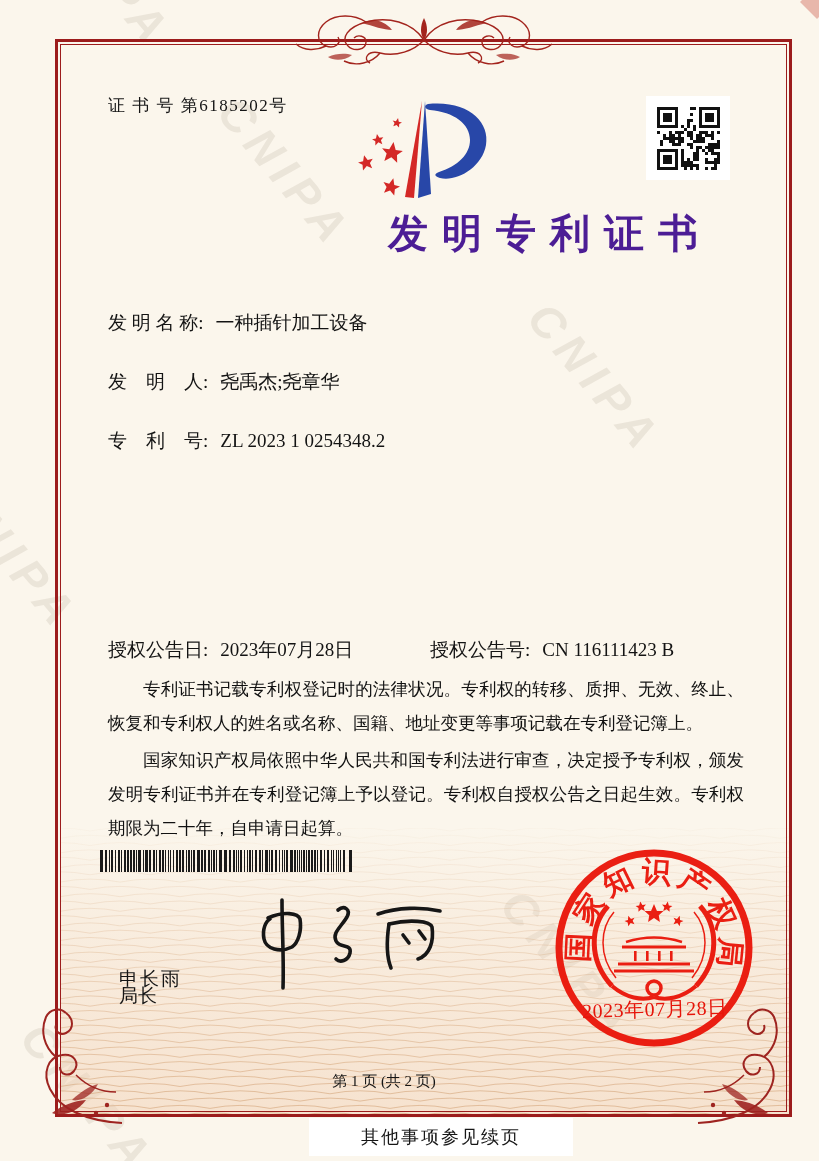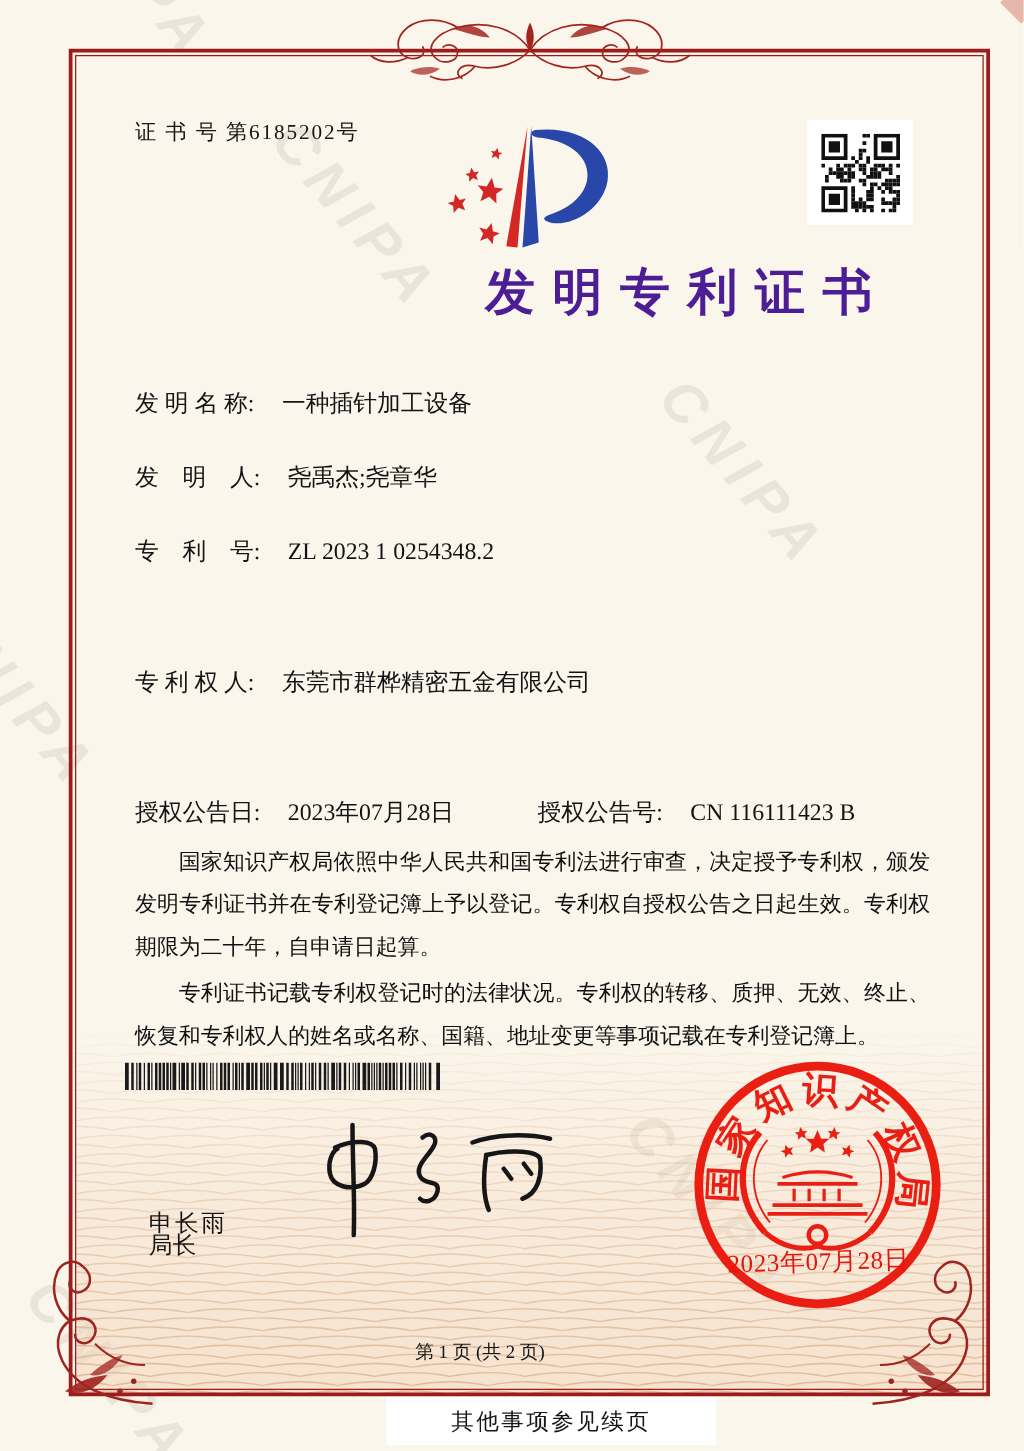--- a/index.html
+++ b/index.html
@@ -22,21 +22,21 @@
   .cert-no{position:absolute;left:108px;top:94px;font-size:17px;letter-spacing:1.5px;}
   .logo{position:absolute;left:338px;top:88px;}
   .qr-box{position:absolute;left:646px;top:96px;width:84px;height:84px;background:#ffffff;
       display:flex;align-items:center;justify-content:center;}
   .title{position:absolute;left:55px;top:206px;width:643px;text-align:right;font-size:40px;
       font-weight:600;color:#4c1d95;}
   .title span{letter-spacing:14px;margin-right:-14px;}
   
   .frow{position:absolute;left:108px;font-size:19px;white-space:nowrap;}
   .flabel{color:#141414;}
-  .fvalue{margin-left:22px;color:#131313;}
+  .fvalue{margin-left:12px;color:#131313;}
   .frow.grant{left:430px;}
   
   .paras{position:absolute;left:108px;top:672px;width:636px;font-size:17.5px;line-height:34px;
       color:#111;text-align:justify;}
   .paras p{margin:0 0 3px 0;text-indent:2em;}
   
   .barcode{position:absolute;left:100px;top:850px;}
   .barcode rect{fill:#1a1a1a;}
   
   .officer-title{position:absolute;left:119px;top:983px;font-size:19px;font-weight:500;
@@ -304,33 +304,30 @@
 
   <div class="frow" style="top:310px">
     <span class="flabel">发 明 名 称:</span><span class="fvalue">一种插针加工设备</span>
   </div>
   <div class="frow" style="top:369px">
     <span class="flabel">发　明　人:</span><span class="fvalue">尧禹杰;尧章华</span>
   </div>
   <div class="frow" style="top:428px">
     <span class="flabel">专　利　号:</span><span class="fvalue">ZL 2023 1 0254348.2</span>
   </div>
-  <div class="frow" style="top:533px">
-    <span class="flabel">专 利 权 人:</span><span class="fvalue">东莞市群桦精密五金有限公司</span>
-  </div>
   <div class="frow" style="top:637px">
     <span class="flabel">授权公告日:</span><span class="fvalue">2023年07月28日</span>
   </div>
   <div class="frow grant" style="top:637px">
     <span class="flabel">授权公告号:</span><span class="fvalue">CN 116111423 B</span>
   </div>
 
   <div class="paras">
+    <p>专利证书记载专利权登记时的法律状况。专利权的转移、质押、无效、终止、恢复和专利权人的姓名或名称、国籍、地址变更等事项记载在专利登记簿上。</p>
     <p>国家知识产权局依照中华人民共和国专利法进行审查，决定授予专利权，颁发发明专利证书并在专利登记簿上予以登记。专利权自授权公告之日起生效。专利权期限为二十年，自申请日起算。</p>
-    <p>专利证书记载专利权登记时的法律状况。专利权的转移、质押、无效、终止、恢复和专利权人的姓名或名称、国籍、地址变更等事项记载在专利登记簿上。</p>
   </div>
 
   <svg class="barcode" width="253" height="22" viewBox="0 0 253 22">
       <rect x="0" y="0" width="3" height="22"></rect>
       <rect x="5" y="0" width="2" height="22"></rect>
       <rect x="9" y="0" width="1" height="22"></rect>
       <rect x="11" y="0" width="2" height="22"></rect>
       <rect x="15" y="0" width="1" height="22"></rect>
       <rect x="18" y="0" width="2" height="22"></rect>
       <rect x="21" y="0" width="1" height="22"></rect>

